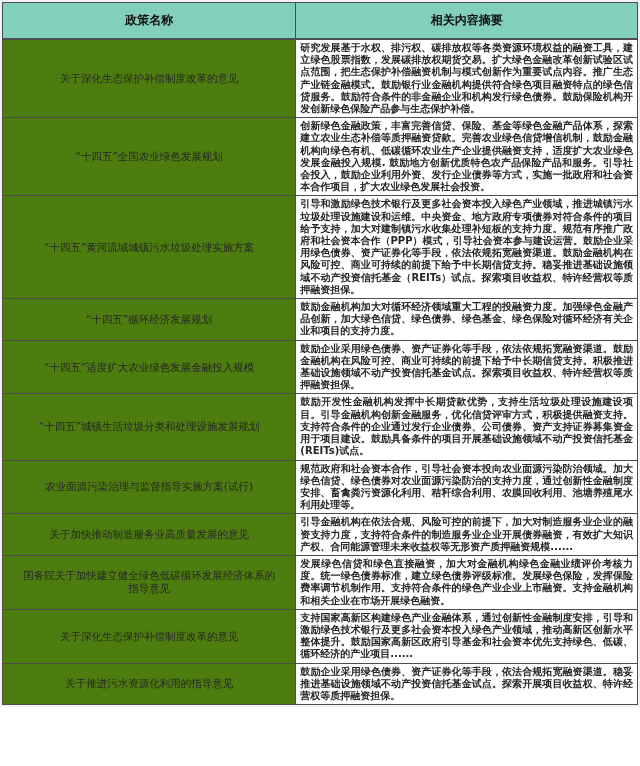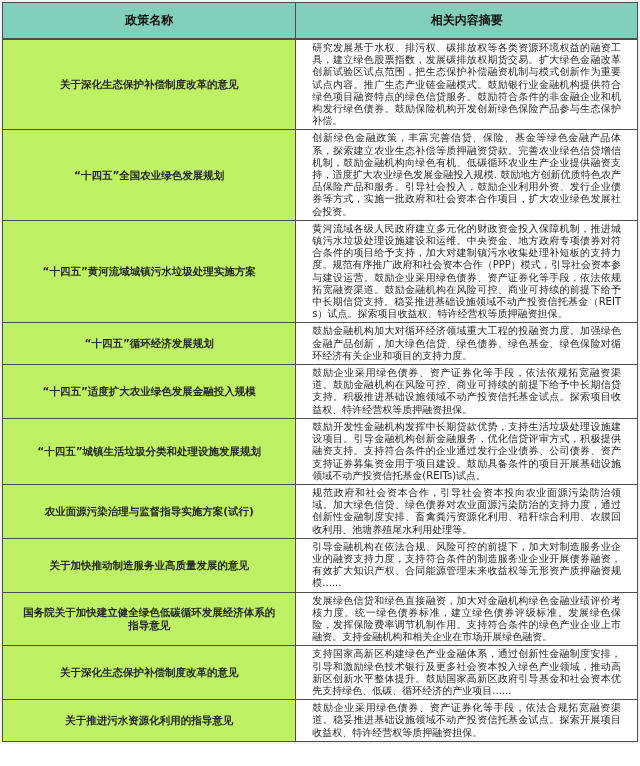--- a/index.html
+++ b/index.html
@@ -30,37 +30,37 @@
     background:#82cfbb;
     color:#101010;
     font-size:12px;
     font-weight:bold;
     padding:9px 2px;
     text-align:center;
     border-bottom-width:2px;
     font-family:Liberation Mono, monospace;
   }
   td.cell-name{
-    background:#bef264;
+    background:#4d7c0f;
     color:#262626;
     font-size:10.5px;
     text-align:center;
     vertical-align:middle;
     padding:3px 16px;
     line-height:13px;
-    font-weight:bold;
   }
   td.cell-summary{
     background:#ffffff;
     color:#262626;
     font-size:10px;
     line-height:12.2px;
     text-align:justify;
     vertical-align:middle;
-    padding:2px 16px;
+    padding:2px 4px;
+    font-weight:bold;
   }
 </style>
 </head>
 <body>
 
 <div class="page">
   <table class="policy-table">
     <colgroup>
       <col style="width:46.2%">
       <col style="width:53.8%">
@@ -77,21 +77,21 @@
     <td class="cell-summary">研究发展基于水权、排污权、碳排放权等各类资源环境权益的融资工具，建立绿色股票指数，发展碳排放权期货交易。扩大绿色金融改革创新试验区试点范围，把生态保护补偿融资机制与模式创新作为重要试点内容。推广生态产业链金融模式。鼓励银行业金融机构提供符合绿色项目融资特点的绿色信贷服务。鼓励符合条件的非金融企业和机构发行绿色债券。鼓励保险机构开发创新绿色保险产品参与生态保护补偿。</td>
   </tr>
 
   <tr>
     <td class="cell-name">“十四五”全国农业绿色发展规划</td>
     <td class="cell-summary">创新绿色金融政策，丰富完善信贷、保险、基金等绿色金融产品体系，探索建立农业生态补偿等质押融资贷款。完善农业绿色信贷增信机制，鼓励金融机构向绿色有机、低碳循环农业生产企业提供融资支持，适度扩大农业绿色发展金融投入规模. 鼓励地方创新优质特色农产品保险产品和服务。引导社会投入，鼓励企业利用外资、发行企业债券等方式，实施一批政府和社会资本合作项目，扩大农业绿色发展社会投资。</td>
   </tr>
 
   <tr>
     <td class="cell-name">“十四五”黄河流域城镇污水垃圾处理实施方案</td>
-    <td class="cell-summary">黄河流域各级人民政府建立多元化的财政资金投入保障机制，推进城镇污水垃圾处理设施建设和运维。中央资金、地方政府专项债券对符合条件的项目给予支持，加大对建制镇污水收集处理补短板的支持力度。规范有序推广政府和社会资本合作（PPP）模式，引导社会资本参与建设运营。鼓励企业采用绿色债券、资产证券化等手段，依法依规拓宽融资渠道。鼓励金融机构在风险可控、商业可持续的前提下给予中长期信贷支持。稳妥推进基础设施领域不动产投资信托基金（REITs）试点。探索项目收益权、特许经营权等质押融资担保。</td>
+    <td class="cell-summary">引导和激励绿色技术银行及更多社会资本投入绿色产业领域，推进城镇污水垃圾处理设施建设和运维。中央资金、地方政府专项债券对符合条件的项目给予支持，加大对建制镇污水收集处理补短板的支持力度。规范有序推广政府和社会资本合作（PPP）模式，引导社会资本参与建设运营。鼓励企业采用绿色债券、资产证券化等手段，依法依规拓宽融资渠道。鼓励金融机构在风险可控、商业可持续的前提下给予中长期信贷支持。稳妥推进基础设施领域不动产投资信托基金（REITs）试点。探索项目收益权、特许经营权等质押融资担保。</td>
   </tr>
 
   <tr>
     <td class="cell-name">“十四五”循环经济发展规划</td>
     <td class="cell-summary">鼓励金融机构加大对循环经济领域重大工程的投融资力度。加强绿色金融产品创新，加大绿色信贷、绿色债券、绿色基金、绿色保险对循环经济有关企业和项目的支持力度。</td>
   </tr>
 
   <tr>
     <td class="cell-name">“十四五”适度扩大农业绿色发展金融投入规模</td>
     <td class="cell-summary">鼓励企业采用绿色债券、资产证券化等手段，依法依规拓宽融资渠道。鼓励金融机构在风险可控、商业可持续的前提下给予中长期信贷支持。积极推进基础设施领域不动产投资信托基金试点。探索项目收益权、特许经营权等质押融资担保。</td>

